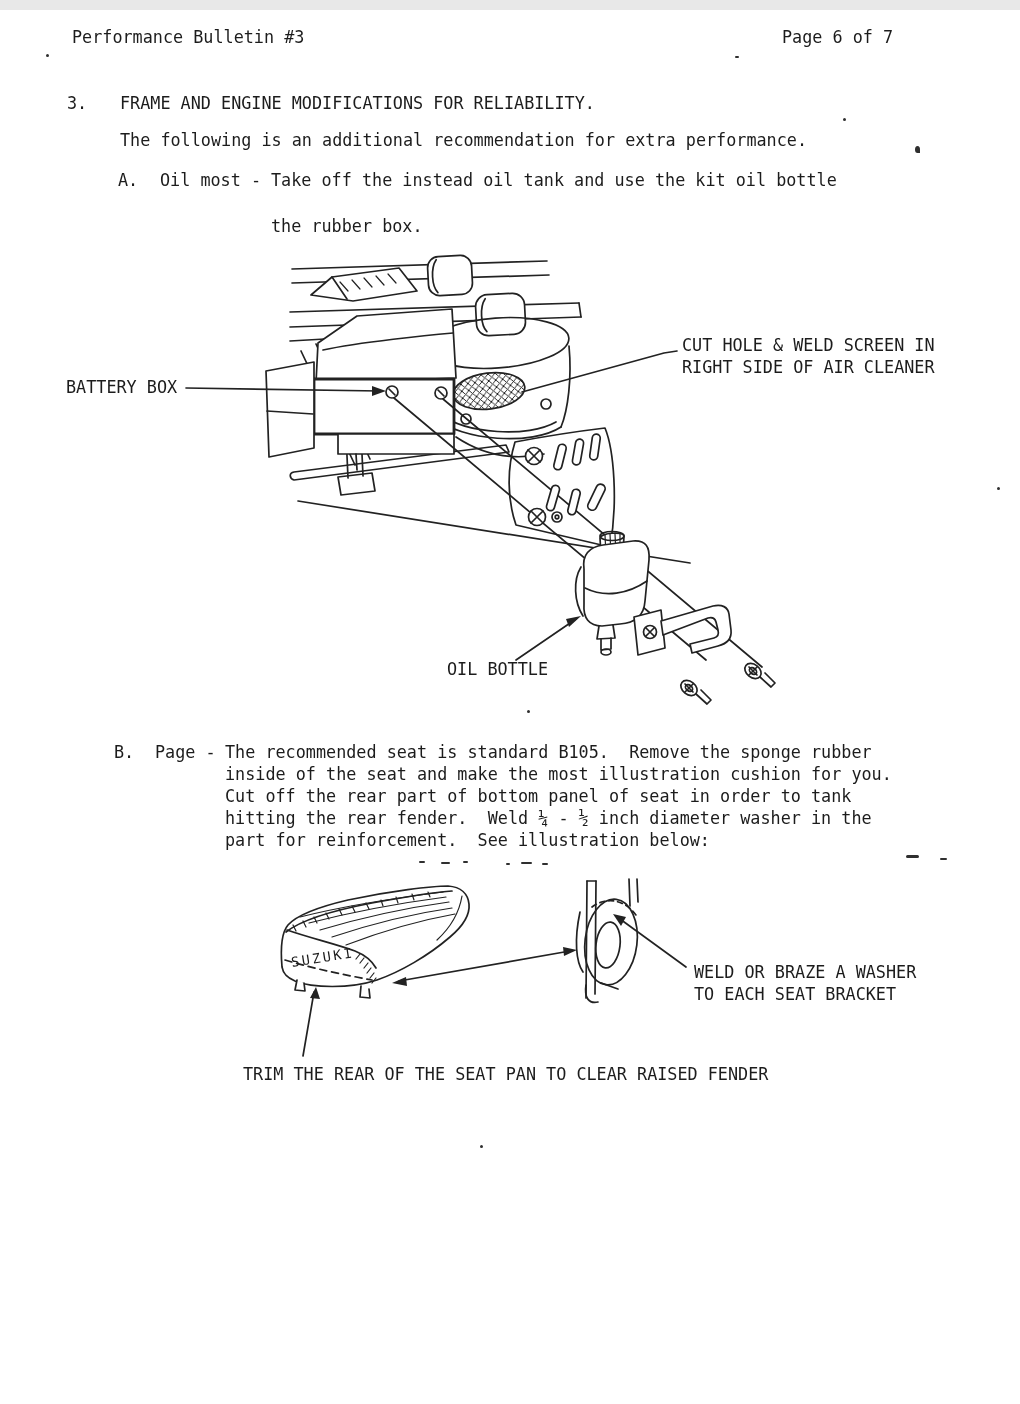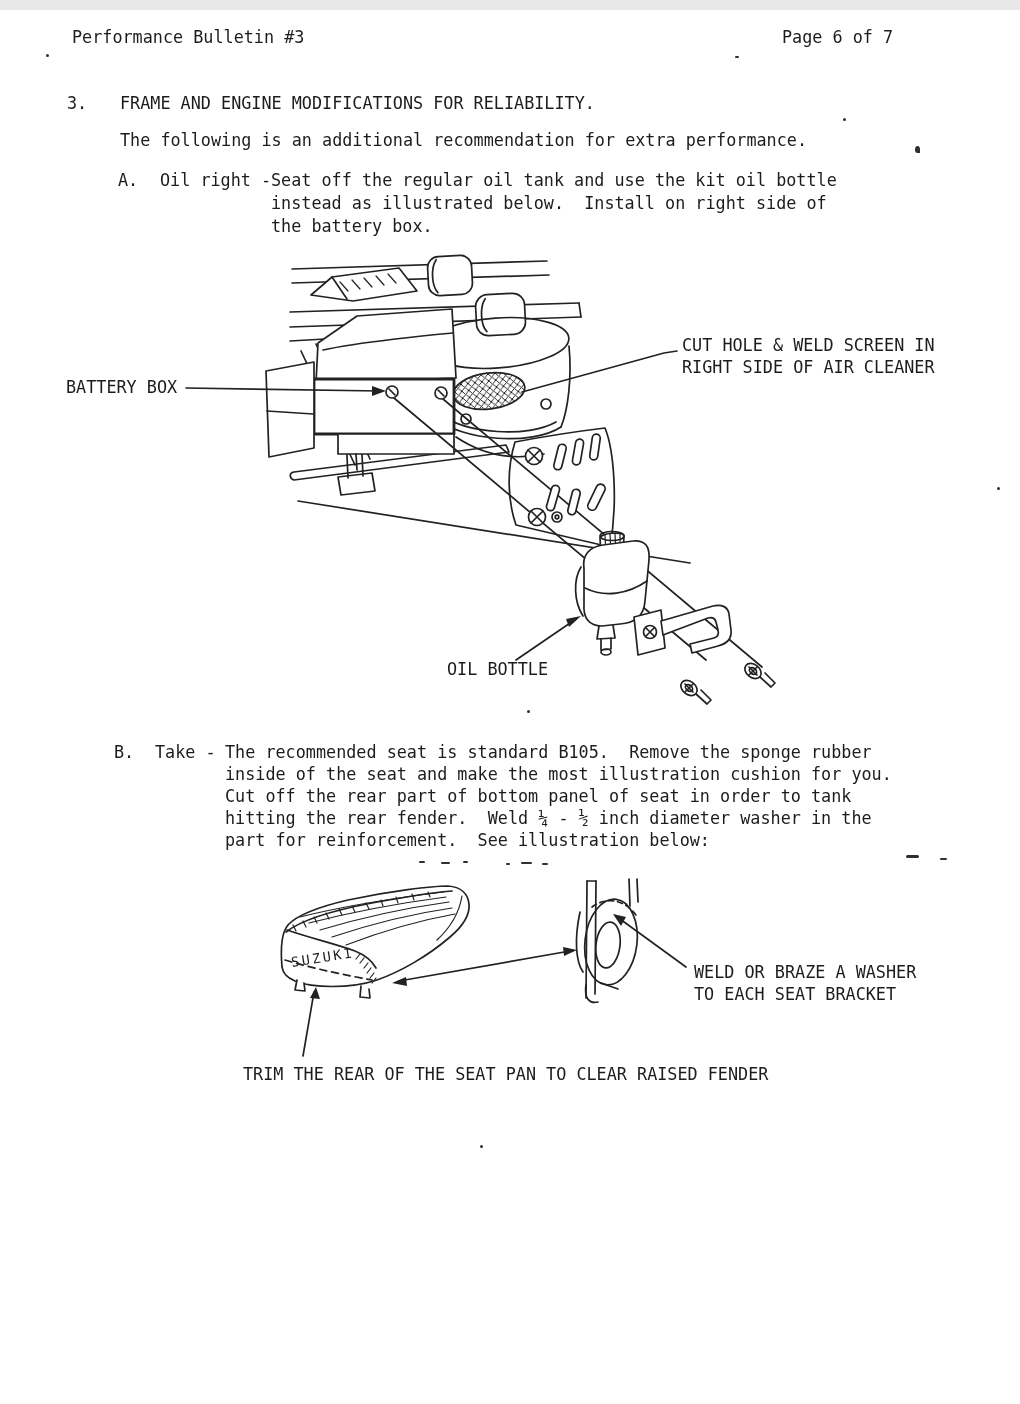--- a/index.html
+++ b/index.html
@@ -27,24 +27,23 @@
 <div class="page">
 
   <div class="tl" style="left:72px; top:19px">Performance Bulletin #3</div>
   <div class="tl" style="left:782px; top:19px">Page 6 of 7</div>
 
   <div class="tl" style="left:67px;  top:85px">3.</div>
   <div class="tl" style="left:120px; top:85px">FRAME AND ENGINE MODIFICATIONS FOR RELIABILITY.</div>
   <div class="tl" style="left:120px; top:122px">The following is an additional recommendation for extra performance.</div>
 
   <div class="tl" style="left:118px; top:162px">A.</div>
-  <div class="tl" style="left:160px; top:162px">Oil right -</div>
-  <div class="tl" style="left:271px; top:162px">Seat off the regular oil tank and use the kit oil bottle</div>
-  <div class="tl" style="left:271px; top:185px">instead as illustrated below.  Install on right side of</div>
-  <div class="tl" style="left:271px; top:208px">the battery box.</div>
+  <div class="tl" style="left:160px; top:162px">Oil most -</div>
+  <div class="tl" style="left:271px; top:162px">Take off the instead oil tank and use the kit oil bottle</div>
+  <div class="tl" style="left:271px; top:208px">the rubber box.</div>
 
   <svg style="left:40px; top:238px" width="940" height="470" viewBox="40 238 940 470">
     <defs>
       <pattern id="xh" patternUnits="userSpaceOnUse" width="7" height="7">
         <path d="M0,7 L7,0 M0,0 L7,7" stroke="#222" stroke-width="1" fill="none"></path>
       </pattern>
     </defs>
 
     <g class="art">
 
@@ -171,21 +170,21 @@
       <polygon class="bfill" points="581,606 569,617 566,609"></polygon>
     </g>
 
     <text class="d-label" x="66" y="383">BATTERY BOX</text>
     <text class="d-label" x="682" y="341">CUT HOLE &amp; WELD SCREEN IN</text>
     <text class="d-label" x="682" y="363">RIGHT SIDE OF AIR CLEANER</text>
     <text class="d-label" x="447" y="665">OIL BOTTLE</text>
   </svg>
 
   <div class="tl" style="left:114px; top:734px">B.</div>
-  <div class="tl" style="left:155px; top:734px">Take -</div>
+  <div class="tl" style="left:155px; top:734px">Page -</div>
   <div class="tl" style="left:225px; top:734px">The recommended seat is standard B105.  Remove the sponge rubber</div>
   <div class="tl" style="left:225px; top:756px">inside of the seat and make the most illustration cushion for you.</div>
   <div class="tl" style="left:225px; top:778px">Cut off the rear part of bottom panel of seat in order to tank</div>
   <div class="tl" style="left:225px; top:800px">hitting the rear fender.  Weld ¼ - ½ inch diameter washer in the</div>
   <div class="tl" style="left:225px; top:822px">part for reinforcement.  See illustration below:</div>
 
   <svg style="left:240px; top:860px" width="760" height="235" viewBox="240 860 760 235">
     <g class="art">
 
       <g>

